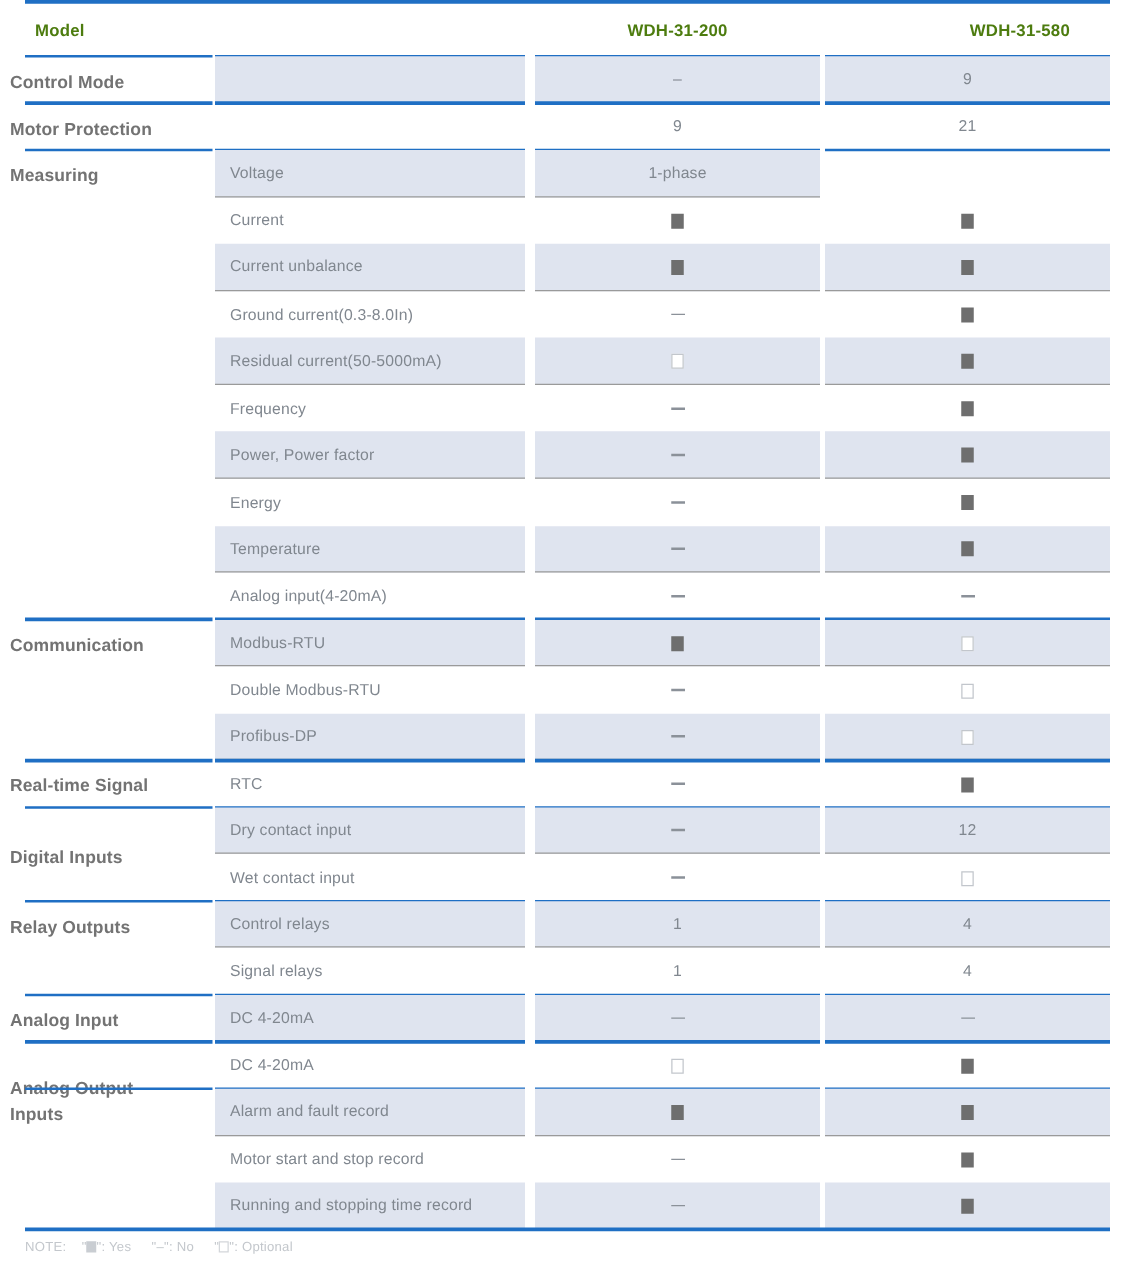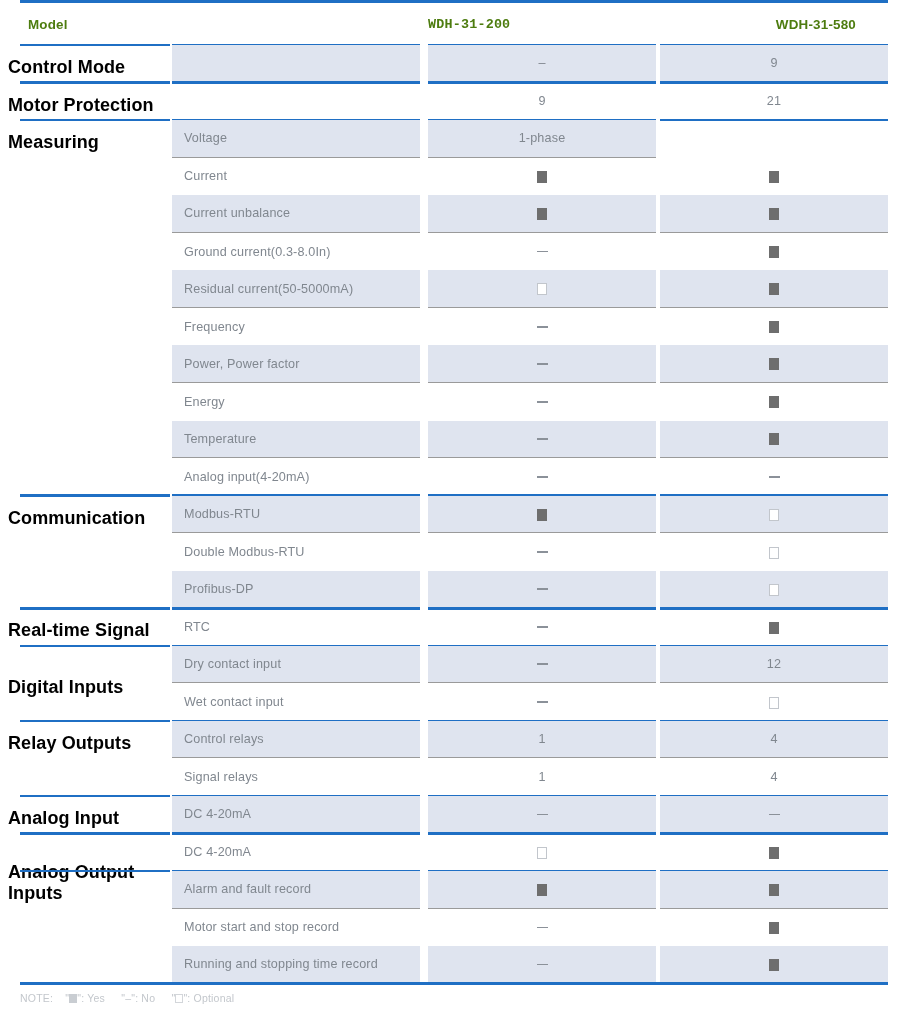--- a/index.html
+++ b/index.html
@@ -20,21 +20,21 @@
   .cellbox{box-sizing:border-box;height:100%;}
   .shaded{background:#dfe4ef;border-bottom:1.6px solid #9a9a9a;}
 
   .txt{position:absolute;top:50%;transform:translateY(-50%);
        font-size:12.6px;color:#80878f;letter-spacing:.15px;white-space:nowrap;}
   .txt.l{left:12px;}
   .txt.ctr{left:0;right:0;text-align:center;}
 
   
   .glabel{position:absolute;left:8px;top:14px;
-          font-size:18px;color:#000000;font-weight:700;
+          font-size:14px;color:#737373;font-weight:700;
           letter-spacing:.1px;white-space:nowrap;}
 
   
   .rule{position:absolute;height:2.6px;background:#1f6fc4;}
   .topline{position:absolute;left:20px;width:868px;height:2.6px;background:#1f6fc4;}
   .botline{position:absolute;left:20px;width:868px;height:2.6px;background:#1f6fc4;}
   .seg1{left:20px;width:150px;}
   .seg2{left:172px;width:248px;}
   .seg3{left:428px;width:228px;}
   .seg4{left:660px;width:228px;}
@@ -61,21 +61,21 @@
 </style>
 </head>
 <body>
 
 <div id="sheet">
 
   <div class="topline"></div>
 
   <div class="hdr">
     <span class="htxt" style="left:28px;">Model</span>
-    <span class="htxt" style="left:428px;width:228px;text-align:left;font-family:Liberation Mono, monospace;">WDH-31-200</span>
+    <span class="htxt" style="left:428px;width:228px;text-align:center;">WDH-31-200</span>
     <span class="htxt" style="left:628px;width:228px;text-align:right;">WDH-31-580</span>
   </div>
 
   <div id="body">
       <div class="rule seg1" style="top: 43.7px;"></div>
       <div class="rule seg2" style="top: 43.7px;"></div>
       <div class="rule seg3" style="top: 43.7px;"></div>
       <div class="rule seg4" style="top: 43.7px;"></div>
       <div class="glabel" style="top: 57px;">Control Mode</div>
       <div class="row" style="top: 45px;">

